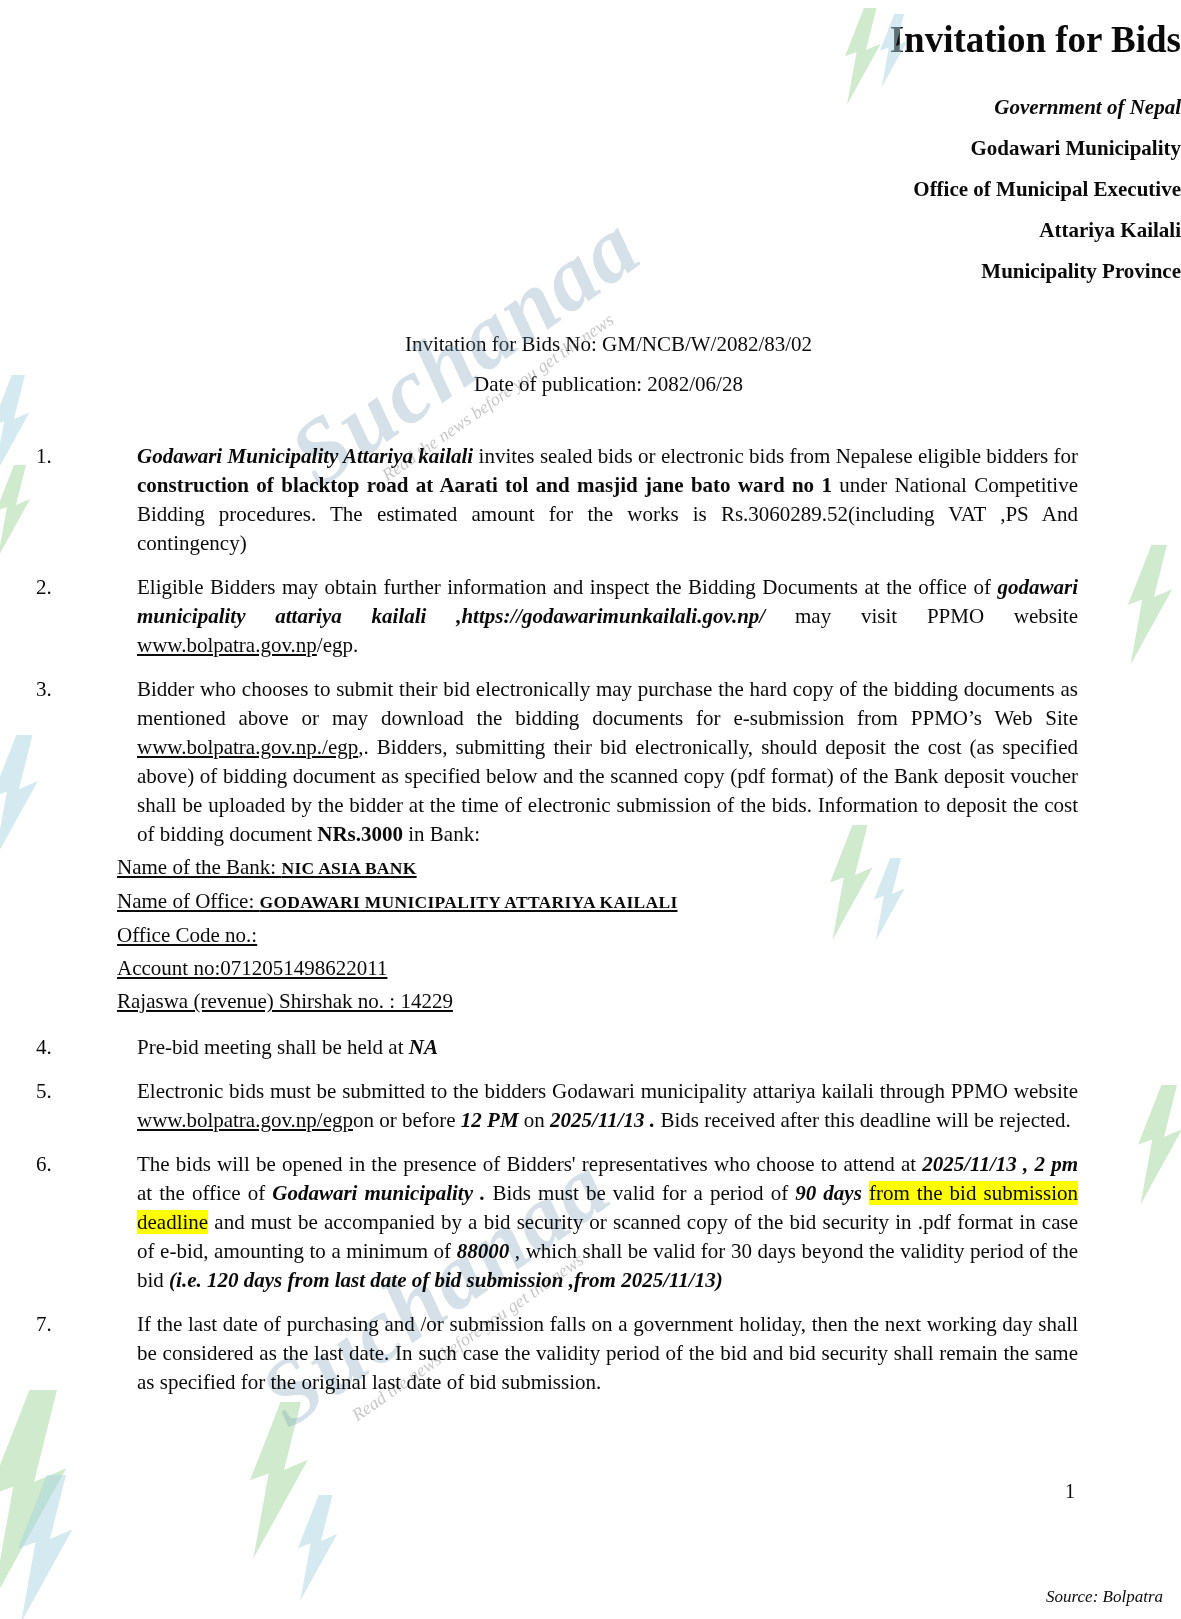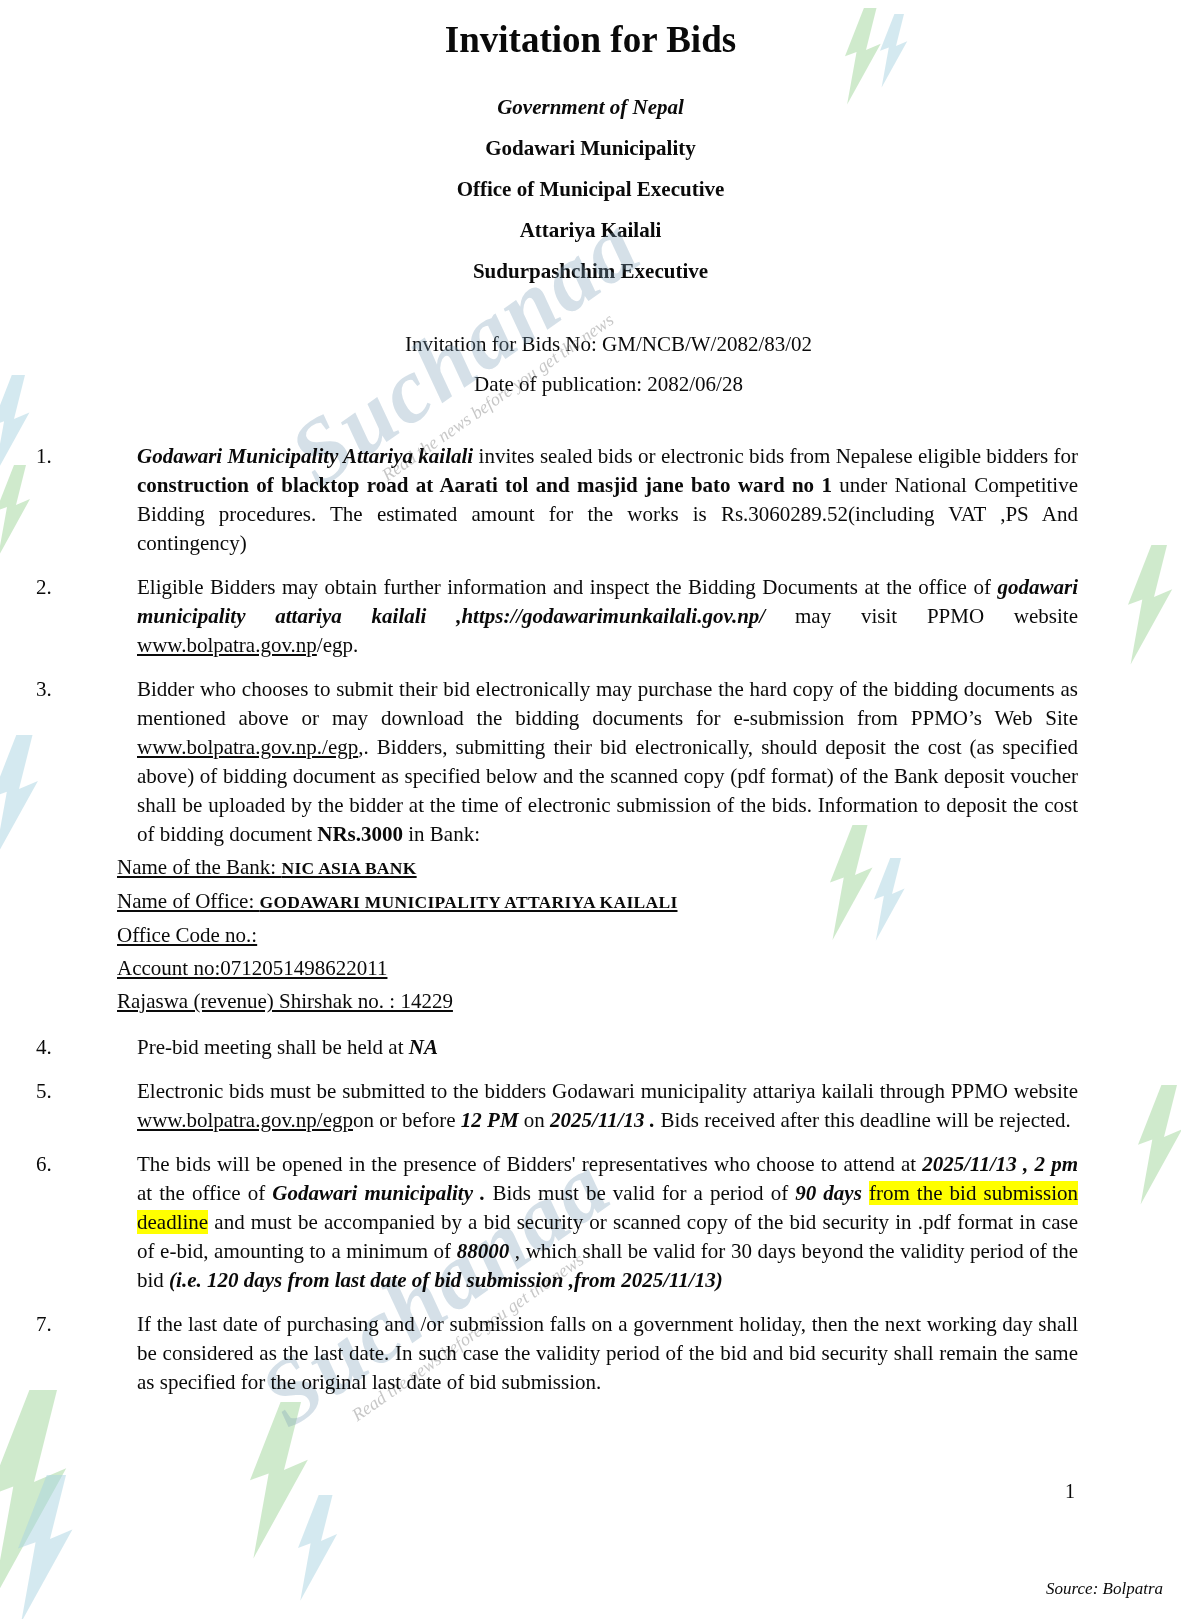--- a/index.html
+++ b/index.html
@@ -27,26 +27,26 @@
     color:var(--wm);
     font-weight:bold;
     font-style:italic;
     text-align:center;
     pointer-events:none;
     line-height:1.05;
   }
   .watermark .wm-main{font-size:92px;letter-spacing:2px;}
   .watermark .wm-tag{font-size:18px;font-style:italic;font-weight:normal;color:rgba(130,130,130,0.45);}
   .doc-title{
-    text-align:center;
+    text-align:right;
     font-size:37px;
     font-weight:bold;
     margin:18px 0 26px 0;
   }
-  .header-block{text-align:center;font-size:21px;line-height:41px;}
+  .header-block{text-align:right;font-size:21px;line-height:41px;}
   .header-line.b{font-weight:bold;}
   .header-line.i{font-style:italic;}
   .meta-block{text-align:center;font-size:21px;line-height:40px;margin-top:32px;margin-left:36px;}
   .items{position:relative;margin:38px 103px 0 0;}
   .item-row{display:flex;margin-bottom:15px;}
   .item-number{
     flex:0 0 81px;
     padding-left:36px;
     box-sizing:content-box;
     font-size:21px;line-height:29px;
@@ -64,21 +64,21 @@
   .u{text-decoration:underline;}
   .hl{background:var(--hl);}
   .sm{font-size:17.5px;letter-spacing:.3px;}
   .page-number{
     position:absolute;
     top:1480px;right:106px;
     font-size:20px;
   }
   .source-note{
     position:absolute;
-    bottom:20px;right:18px;
+    bottom:12px;right:18px;
     font-size:17px;font-style:italic;
   }
 </style>
 </head>
 <body>
 
 <div class="page">
 
   <svg class="decor-svg" viewBox="0 0 1181 1619" aria-hidden="true">
     <defs>
@@ -108,21 +108,21 @@
     <div class="wm-tag">Read the news before you get the news</div>
   </div>
 
   <h1 class="doc-title">Invitation for Bids</h1>
 
   <div class="header-block" id="header-block">
       <div class="header-line b i">Government of Nepal</div>
       <div class="header-line b">Godawari Municipality</div>
       <div class="header-line b">Office of Municipal Executive</div>
       <div class="header-line b">Attariya Kailali</div>
-      <div class="header-line b">Sudurpashchim Executive</div>
+      <div class="header-line b">Municipality Province</div>
     </div>
 
   <div class="meta-block" id="meta-block">
       <div>Invitation for Bids No: GM/NCB/W/2082/83/02</div>
       <div>Date of publication: 2082/06/28</div>
     </div>
 
   <div class="items" id="items">
       <div class="item-row">
         <div class="item-number">1.</div>

